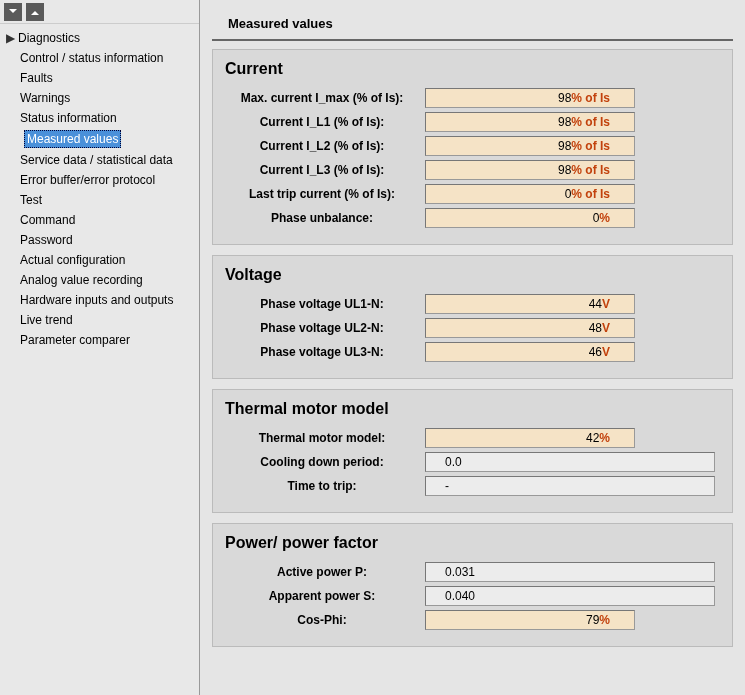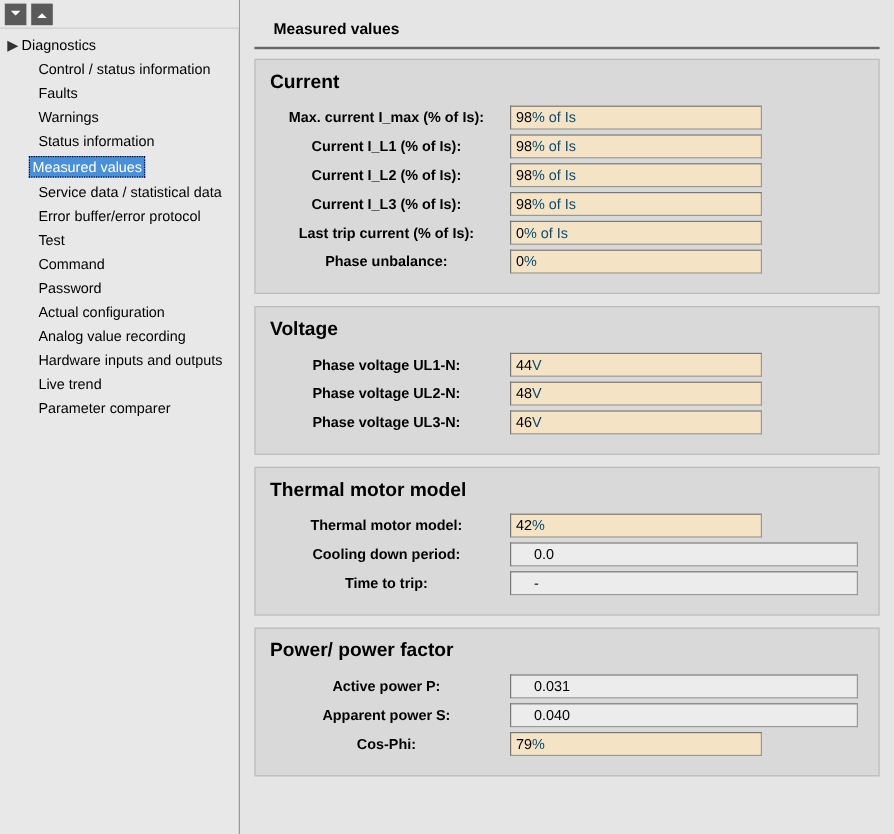--- a/index.html
+++ b/index.html
@@ -44,21 +44,21 @@
   overflow-y: auto;
 }
 .tree-row {
   display: flex;
   align-items: center;
   padding: 2px 6px 2px 10px;
   line-height: 16px;
   cursor: pointer;
 }
 .tree-row.parent { font-weight: normal; padding-left: 6px; }
-.tree-row.child { padding-left: 32px; text-align: right; }
+.tree-row.child { padding-left: 20px; text-align: right; }
 .tree-row.selected {
   padding-left: 24px;
 }
 .tree-row.selected span {
   background: #4a90d9;
   color: #fff;
   border: 1px dotted #003;
   padding: 0 2px;
 }
 .tri { display: inline-block; width: 10px; color: #333; margin-right: 2px; }
@@ -107,33 +107,33 @@
   display: flex;
   align-items: center;
   height: 20px;
 }
 .value-box.highlighted {
   width: 210px;
   background: #f5e3c6;
   border: 1px solid #999;
   border-top-color: #777;
   border-left-color: #777;
-  padding: 0 4px;
-  justify-content: flex-start;
+  padding: 0 24px;
+  justify-content: flex-end;
 }
 .value-box.plain {
   width: 290px;
   background: #ececec;
   border: 1px solid #999;
   border-top-color: #777;
   border-left-color: #777;
   padding: 0 19px;
 }
 .value-box .val { }
-.value-box .unit { color: #0c4a6e; }
+.value-box .unit { color: #c2410c; font-weight: bold; }
 </style>
 </head>
 <body>
 
 <div class="app">
   <div class="sidebar">
     <div class="toolbar">
       <div class="tb-btn">
         <svg viewBox="0 0 12 12">
             <path d="M2 3 L6 7 L10 3" fill="#fff"></path>

